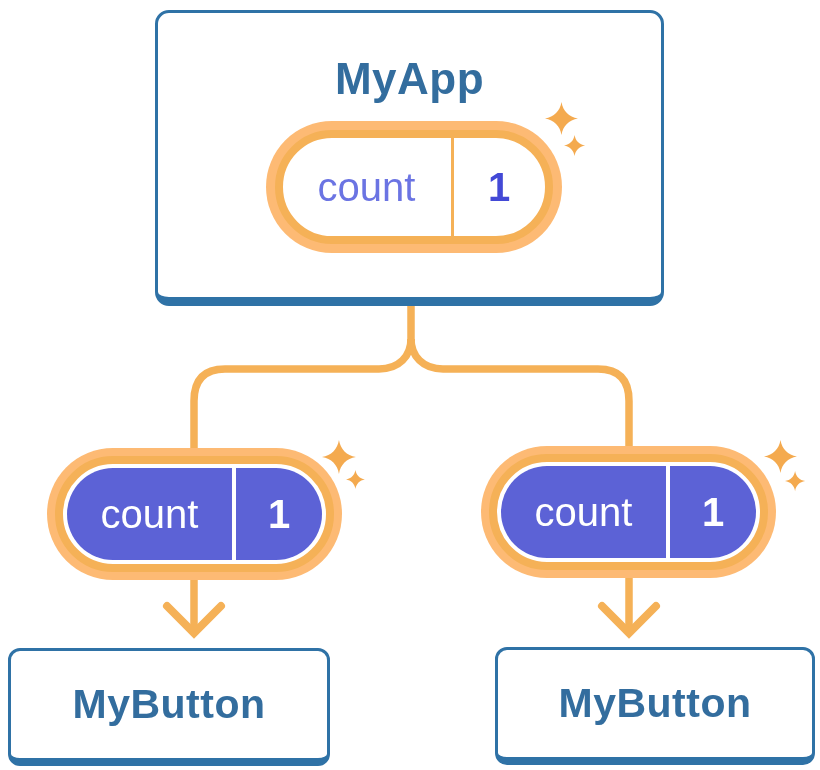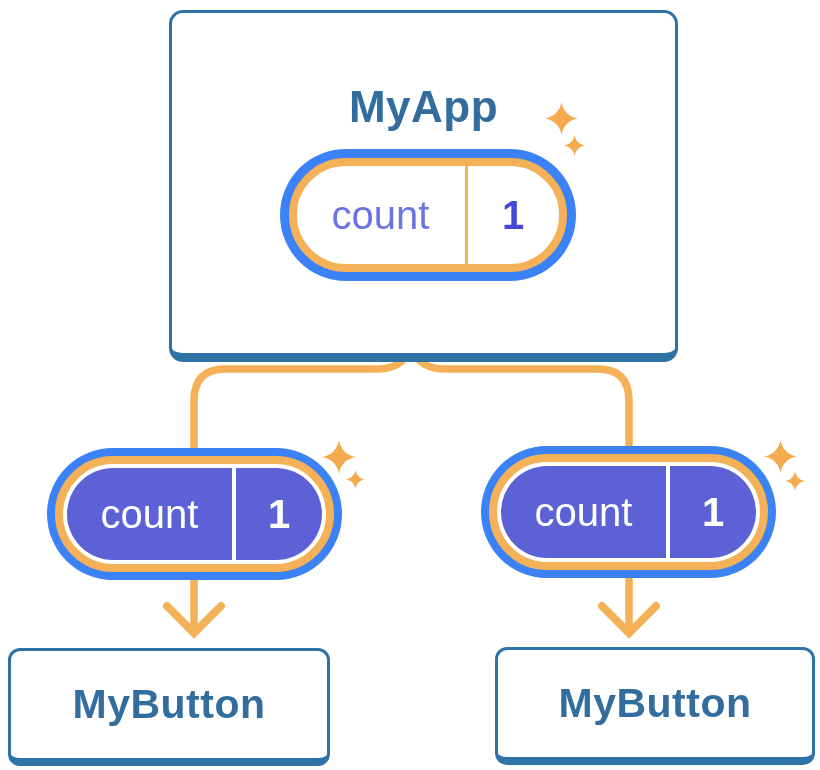--- a/index.html
+++ b/index.html
@@ -22,35 +22,35 @@
     background: #ffffff;
     border: 3px solid #2F72A6;
     border-bottom-width: 9px;
     border-radius: 14px;
     display: flex;
     flex-direction: column;
     align-items: center;
     justify-content: center;
     z-index: 1;
   }
-  #root-card { left: 169px; top: 10px; width: 509px; height: 352px; gap: 20px; }
+  #root-card { left: 155px; top: 10px; width: 509px; height: 296px; gap: 20px; }
   .node-title {
     font-size: 44px;
     font-weight: 700;
     color: #336D9E;
     line-height: 1;
     letter-spacing: 0.5px;
   }
   #left-button-card  { left: 8px;   top: 648px; width: 322px; height: 118px; border-radius: 12px; border-bottom-width: 8px; }
   #right-button-card { left: 495px; top: 647px; width: 320px; height: 118px; border-radius: 12px; border-bottom-width: 8px; }
   #left-button-card .node-title, #right-button-card .node-title { font-size: 41px; }
 
   
   .pill-halo {
-    background: #3b82f6;
+    background: #fdba74;
     border-radius: 999px;
     box-sizing: border-box;
   }
   
   .pill-halo.light { padding: 9px; transform: translateX(4px); }
   .pill-light {
     box-sizing: border-box;
     width: 278px; height: 114px;
     background: #ffffff;
     border: 8px solid #F5B157;

